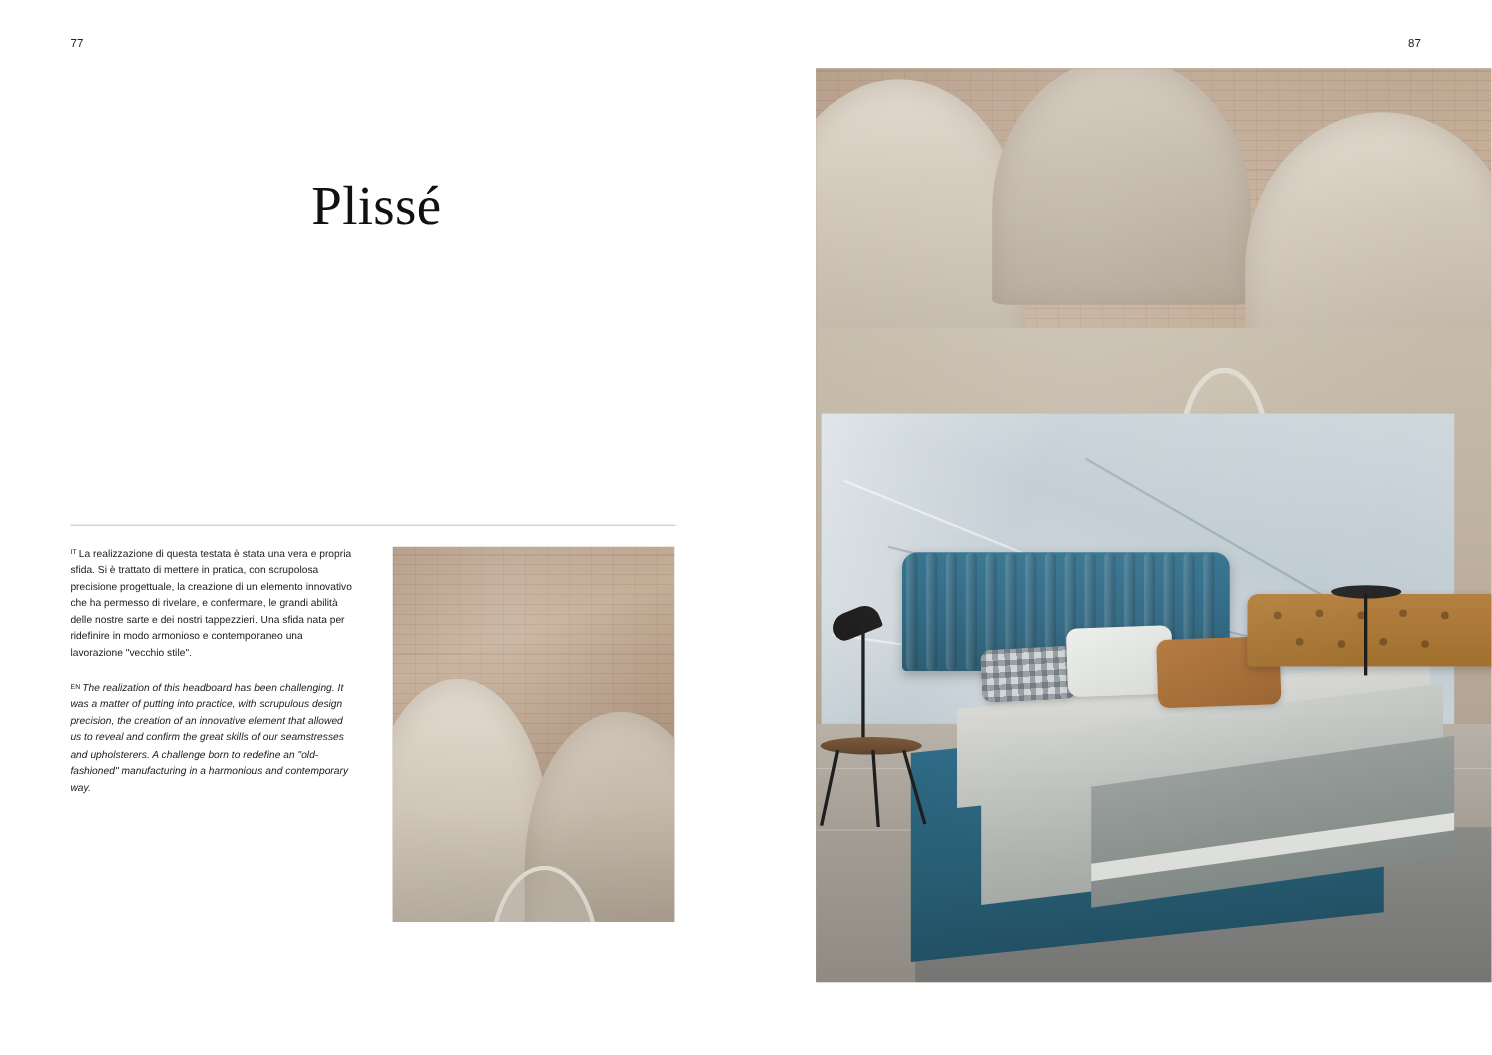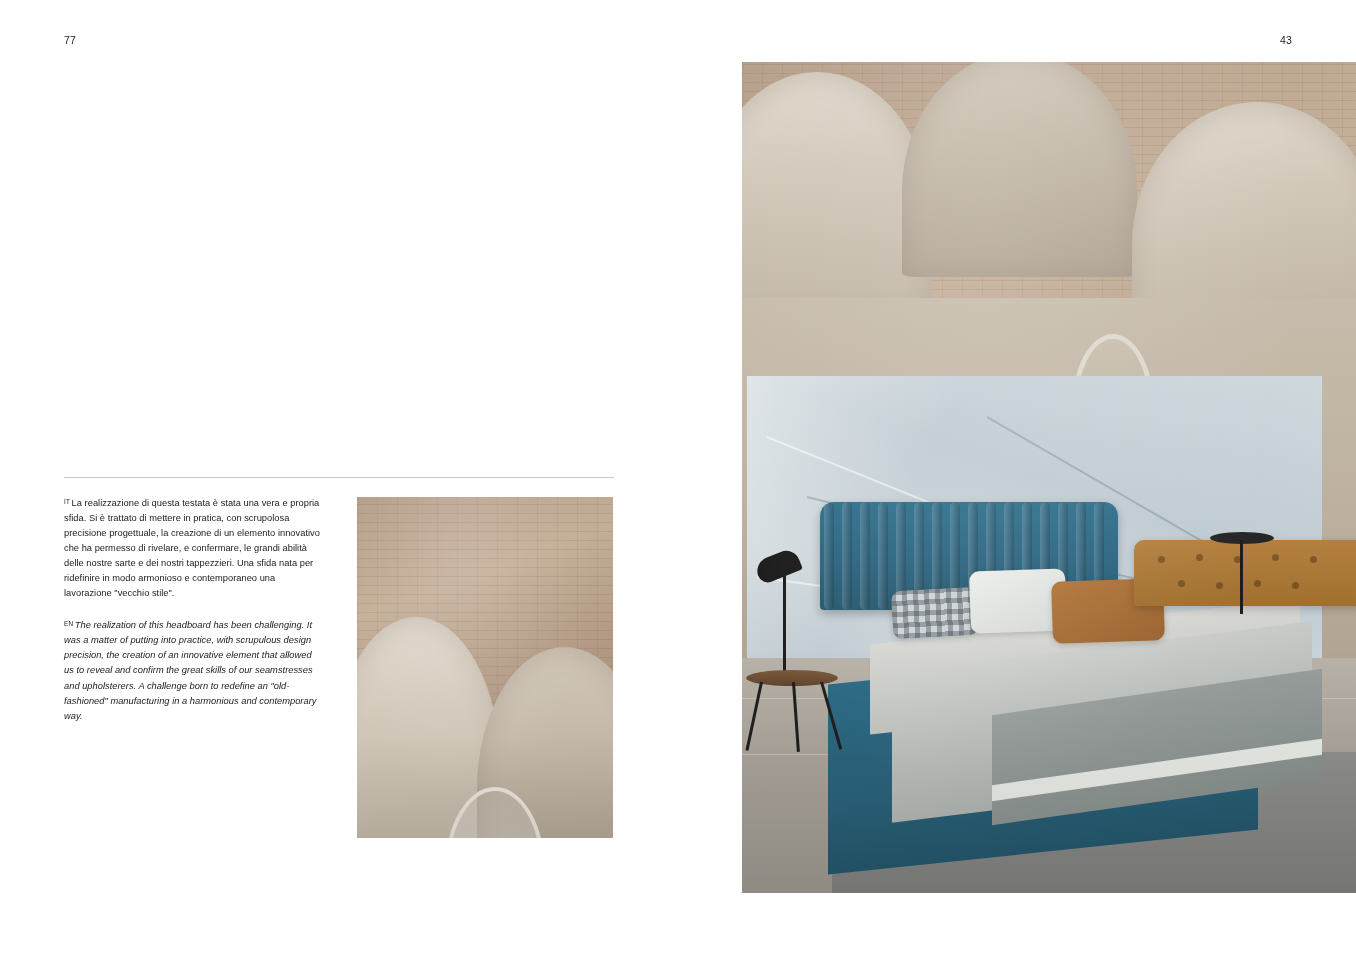--- a/index.html
+++ b/index.html
@@ -303,20 +303,21 @@
     pointer-events: none;
   }
 </style>
 </head>
 <body>
 
 <div class="left-page">
 
   <div class="folio folio-left">77</div>
 
+  <h1 class="title">Plissé</h1>
 
   <div class="rule"></div>
 
   <div class="text-col">
     <p class="para it">
       <span class="lang-tag">IT</span><span>La realizzazione di questa testata è stata una vera e propria sfida. Si è trattato di mettere in pratica, con scrupolosa precisione progettuale, la creazione di un elemento innovativo che ha permesso di rivelare, e confermare, le grandi abilità delle nostre sarte e dei nostri tappezzieri. Una sfida nata per ridefinire in modo armonioso e contemporaneo una lavorazione "vecchio stile".</span>
     </p>
     <p class="para en">
       <span class="lang-tag">EN</span><span>The realization of this headboard has been challenging. It was a matter of putting into practice, with scrupulous design precision, the creation of an innovative element that allowed us to reveal and confirm the great skills of our seamstresses and upholsterers. A challenge born to redefine an "old-fashioned" manufacturing in a harmonious and contemporary way.</span>
     </p>
@@ -328,21 +329,21 @@
       <div class="vault sp-v1"></div>
       <div class="vault dim sp-v2"></div>
       <div class="sp-arch"></div>
       <div class="soft-shadow"></div>
     </div>
   </div>
 </div>
 
 <div class="right-page">
 
-  <div class="folio folio-right">43</div>
+  <div class="folio folio-right">87</div>
 
   <div class="photo-large">
     <div class="art">
 
       <div class="brick-base"></div>
       <div class="lp-ceiling">
         <div class="vault lp-v1"></div>
         <div class="vault dim lp-v2"></div>
         <div class="vault lp-v3"></div>
       </div>

